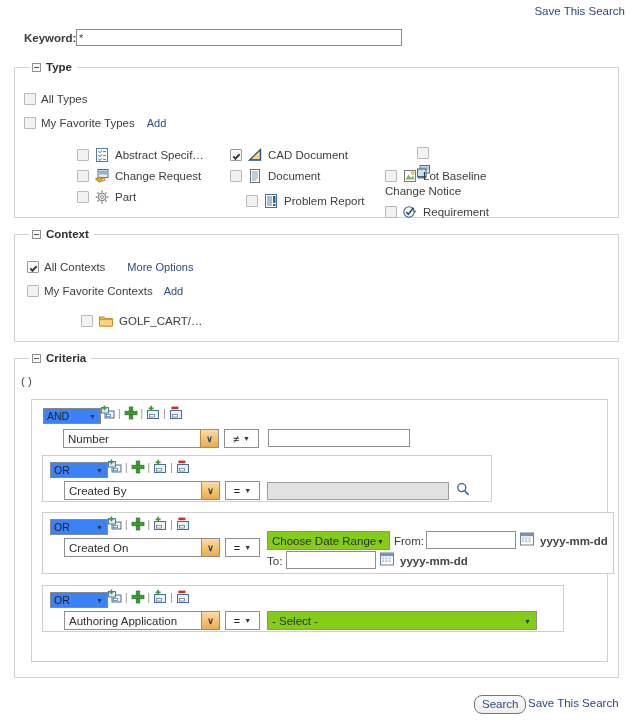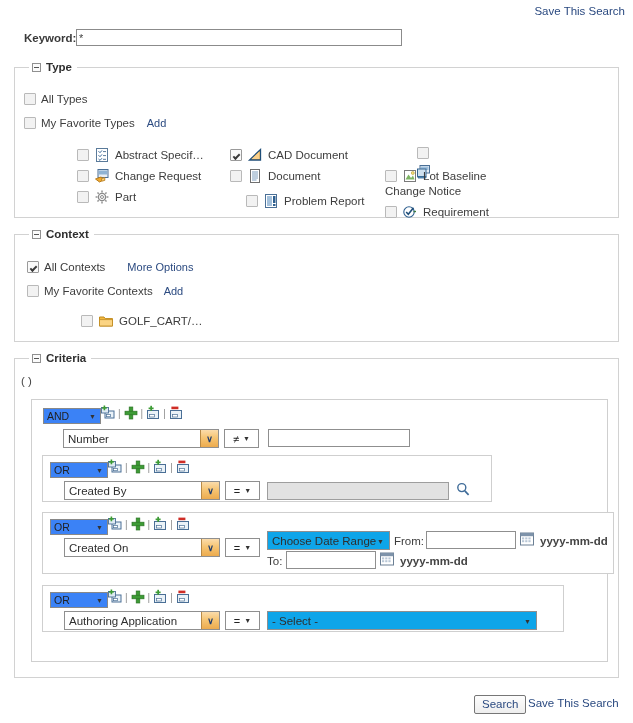--- a/index.html
+++ b/index.html
@@ -269,21 +269,21 @@
   }
   .txt-input.disabled {
     background: #e2e2e2;
     border-color: #9e9e9e;
   }
 
   .plain-select {
     position: absolute;
     height: 19px;
     border: 1px solid #8f8f8f;
-    background: #0ea5e9;
+    background: #84cc16;
     box-sizing: border-box;
     display: flex;
     align-items: center;
     font-size: 11.5px;
     color: #2e2e2e;
     padding-left: 4px;
     cursor: pointer;
     white-space: nowrap;
     text-align: right;
   }
@@ -303,21 +303,21 @@
   }
 
   
   .btn-search {
     position: absolute;
     left: 474px;
     top: 695px;
     height: 19px;
     padding: 0 7px;
     border: 1px solid #767676;
-    border-radius: 2px;
+    border-radius: 8px;
     background: linear-gradient(to bottom,#fdfdfd,#eeeeee);
     font-family: "Liberation Sans", sans-serif;
     font-size: 11.5px;
     color: #2b4a80;
     cursor: pointer;
     box-sizing: border-box;
     line-height: 17px;
   }
   .link-bottom {
     position: absolute;

